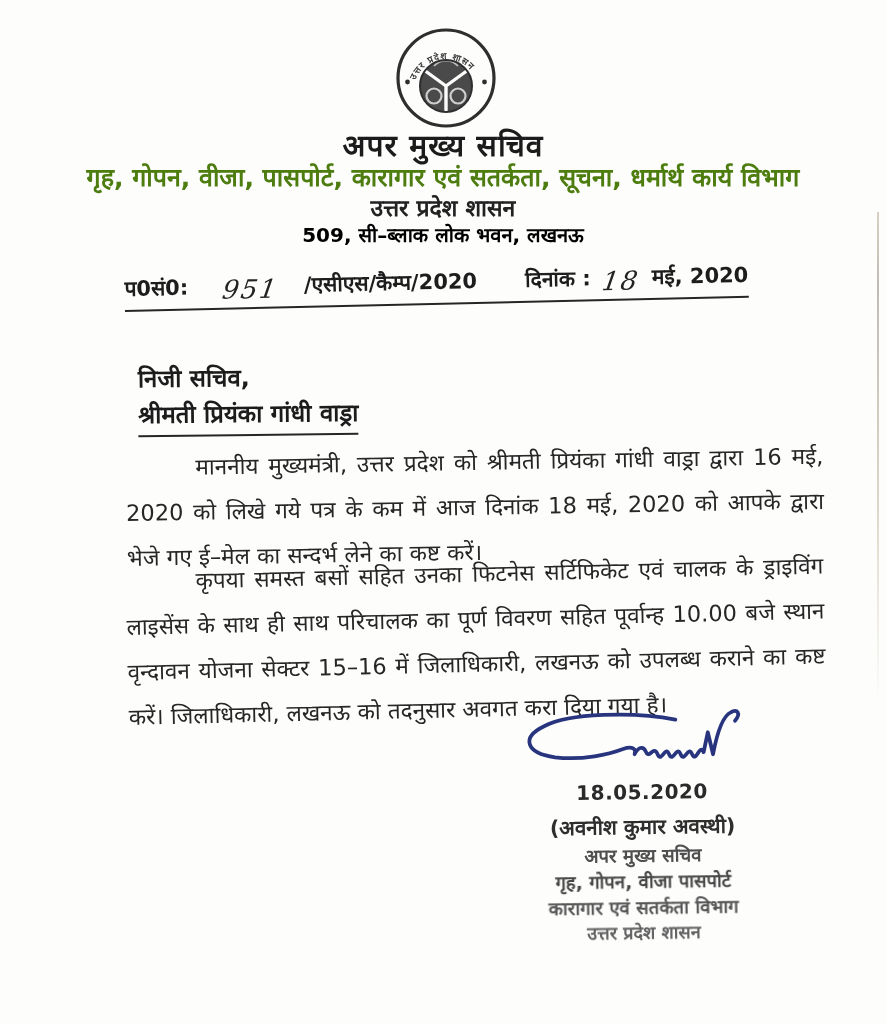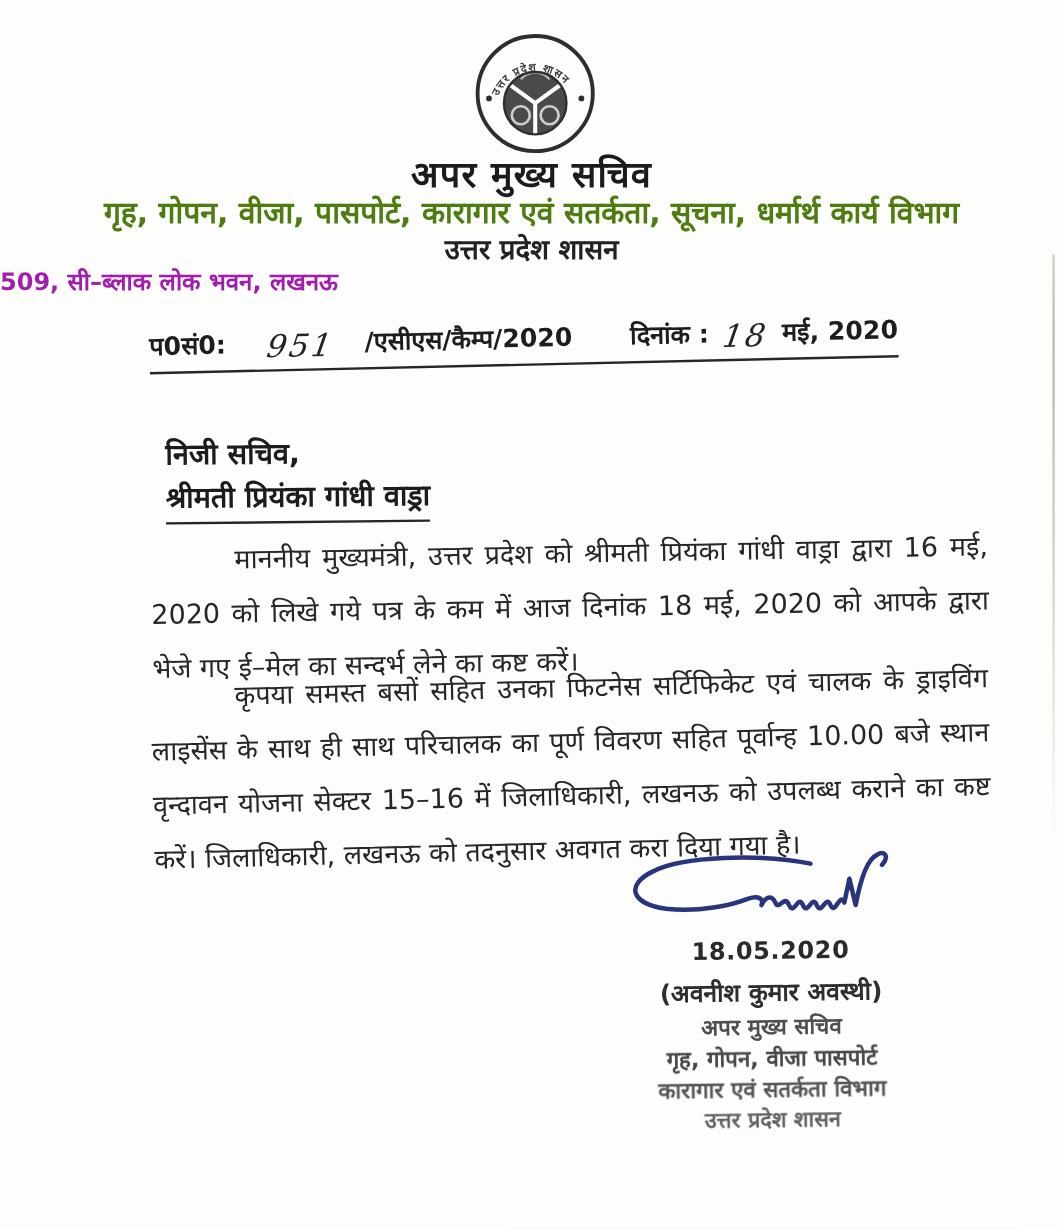--- a/index.html
+++ b/index.html
@@ -13,22 +13,22 @@
     color:#1f1f1f;
   }
   
   .emblem{position:absolute;left:394px;top:26px;width:104px;height:104px;}
   .lh-title{position:absolute;left:0;top:124px;width:886px;text-align:center;
     font-size:30px;font-weight:bold;color:#1b1b1b;letter-spacing:1px;}
   .lh-dept{position:absolute;left:40px;top:159px;width:806px;text-align:center;
     font-size:25px;font-weight:bold;color:#4d7c0f;}
   .lh-govt{position:absolute;left:0;top:191px;width:886px;text-align:center;
     font-size:23px;font-weight:bold;color:#222;}
-  .lh-addr{position:absolute;left:0;top:221px;width:886px;text-align:left;
-    font-size:20px;font-weight:bold;color:#a21caf;}
+  .lh-addr{position:absolute;left:0;top:221px;width:886px;text-align:center;
+    font-size:20px;font-weight:bold;color:#000000;}
   
   .ref-row{
     position:absolute;left:125px;top:274px;width:624px;
     display:flex;align-items:flex-end;justify-content:space-between;
     border-bottom:2px solid #262626;padding-bottom:8px;
     transform:rotate(-1.3deg);transform-origin:left bottom;
     font-size:21px;font-weight:bold;color:#1d1d1d;
   }
   .ref-left,.ref-right{display:flex;align-items:flex-end;gap:8px;white-space:nowrap;}
   .handwritten{

